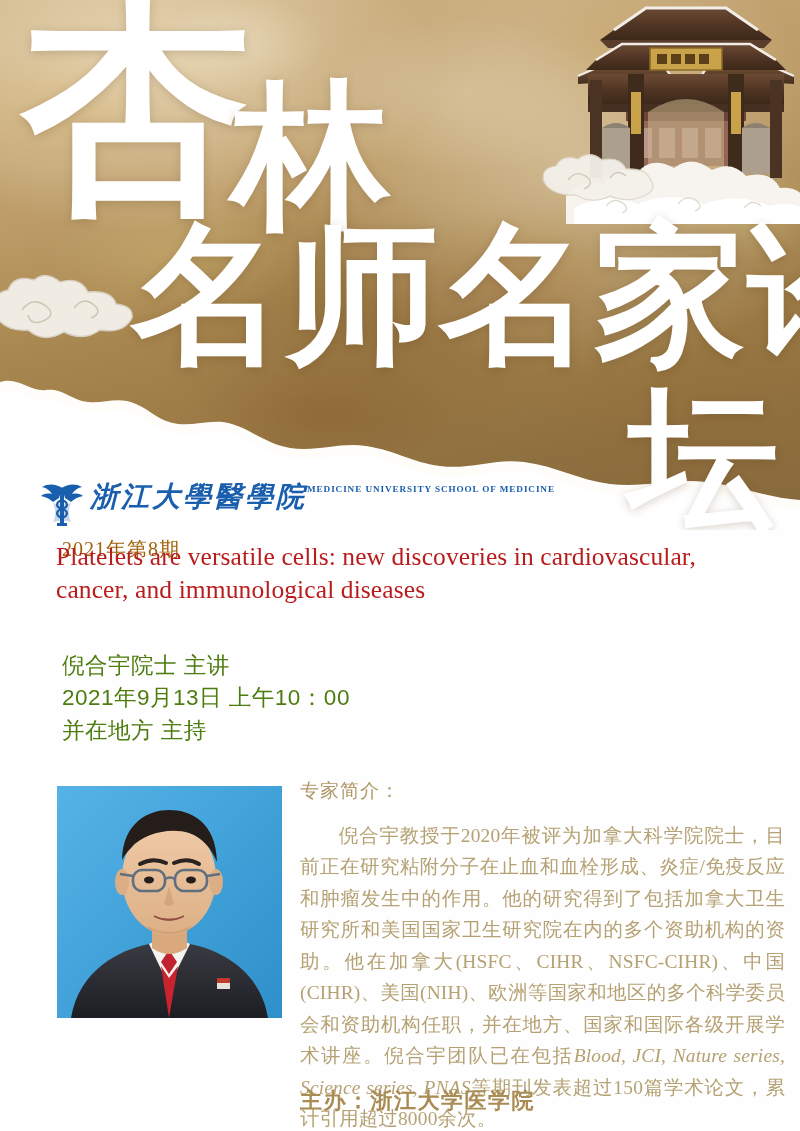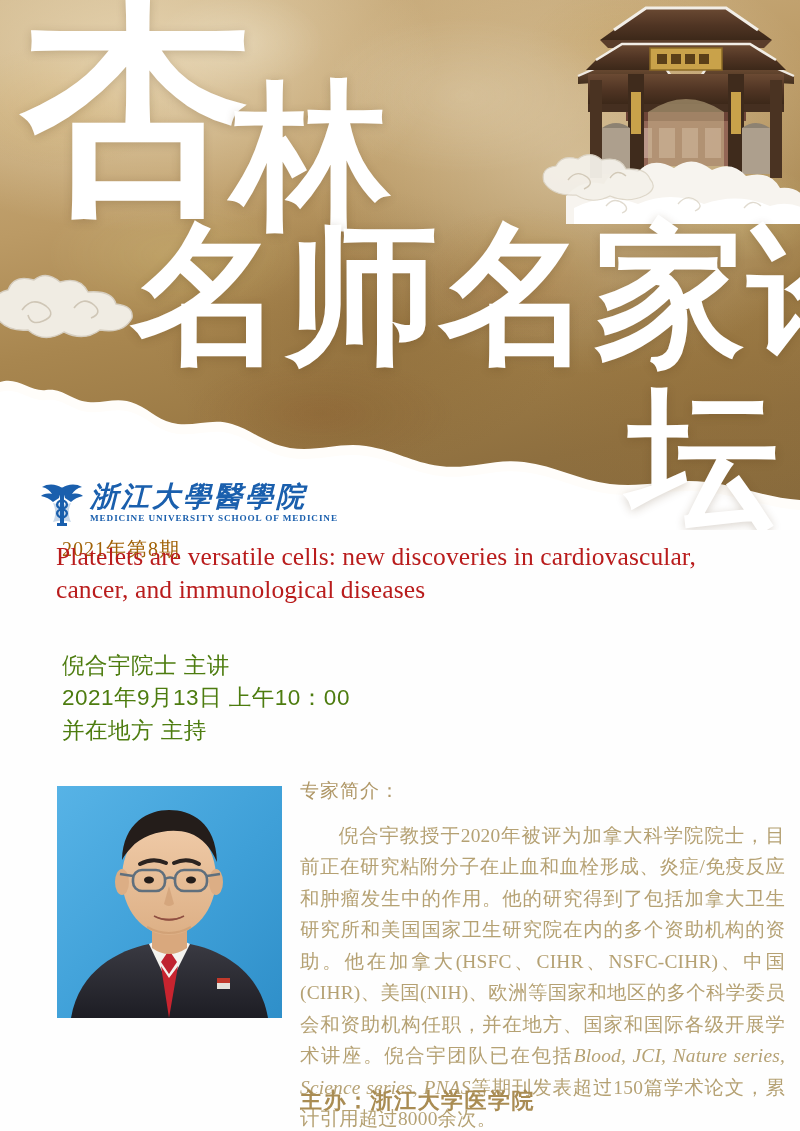--- a/index.html
+++ b/index.html
@@ -84,21 +84,21 @@
   .cloud { position: absolute; }
 
   
   .logo-row {
     position: absolute;
     left: 40px; top: 482px;
     display: flex;
     align-items: flex-start;
   }
   .logo-mark { width: 44px; height: 46px; flex: none; margin-right: 6px; }
-  .logo-text { display: flex; flex-direction: column; }
+  .logo-text { display: flex; flex-direction: row; }
   .logo-cn {
     font-family: "DejaVu Serif", "Liberation Serif", serif;
     font-weight: 700;
     font-size: 28px;
     color: #1a5fad;
     letter-spacing: 3px;
     font-style: italic;
     line-height: 1.05;
   }
   .logo-en {

